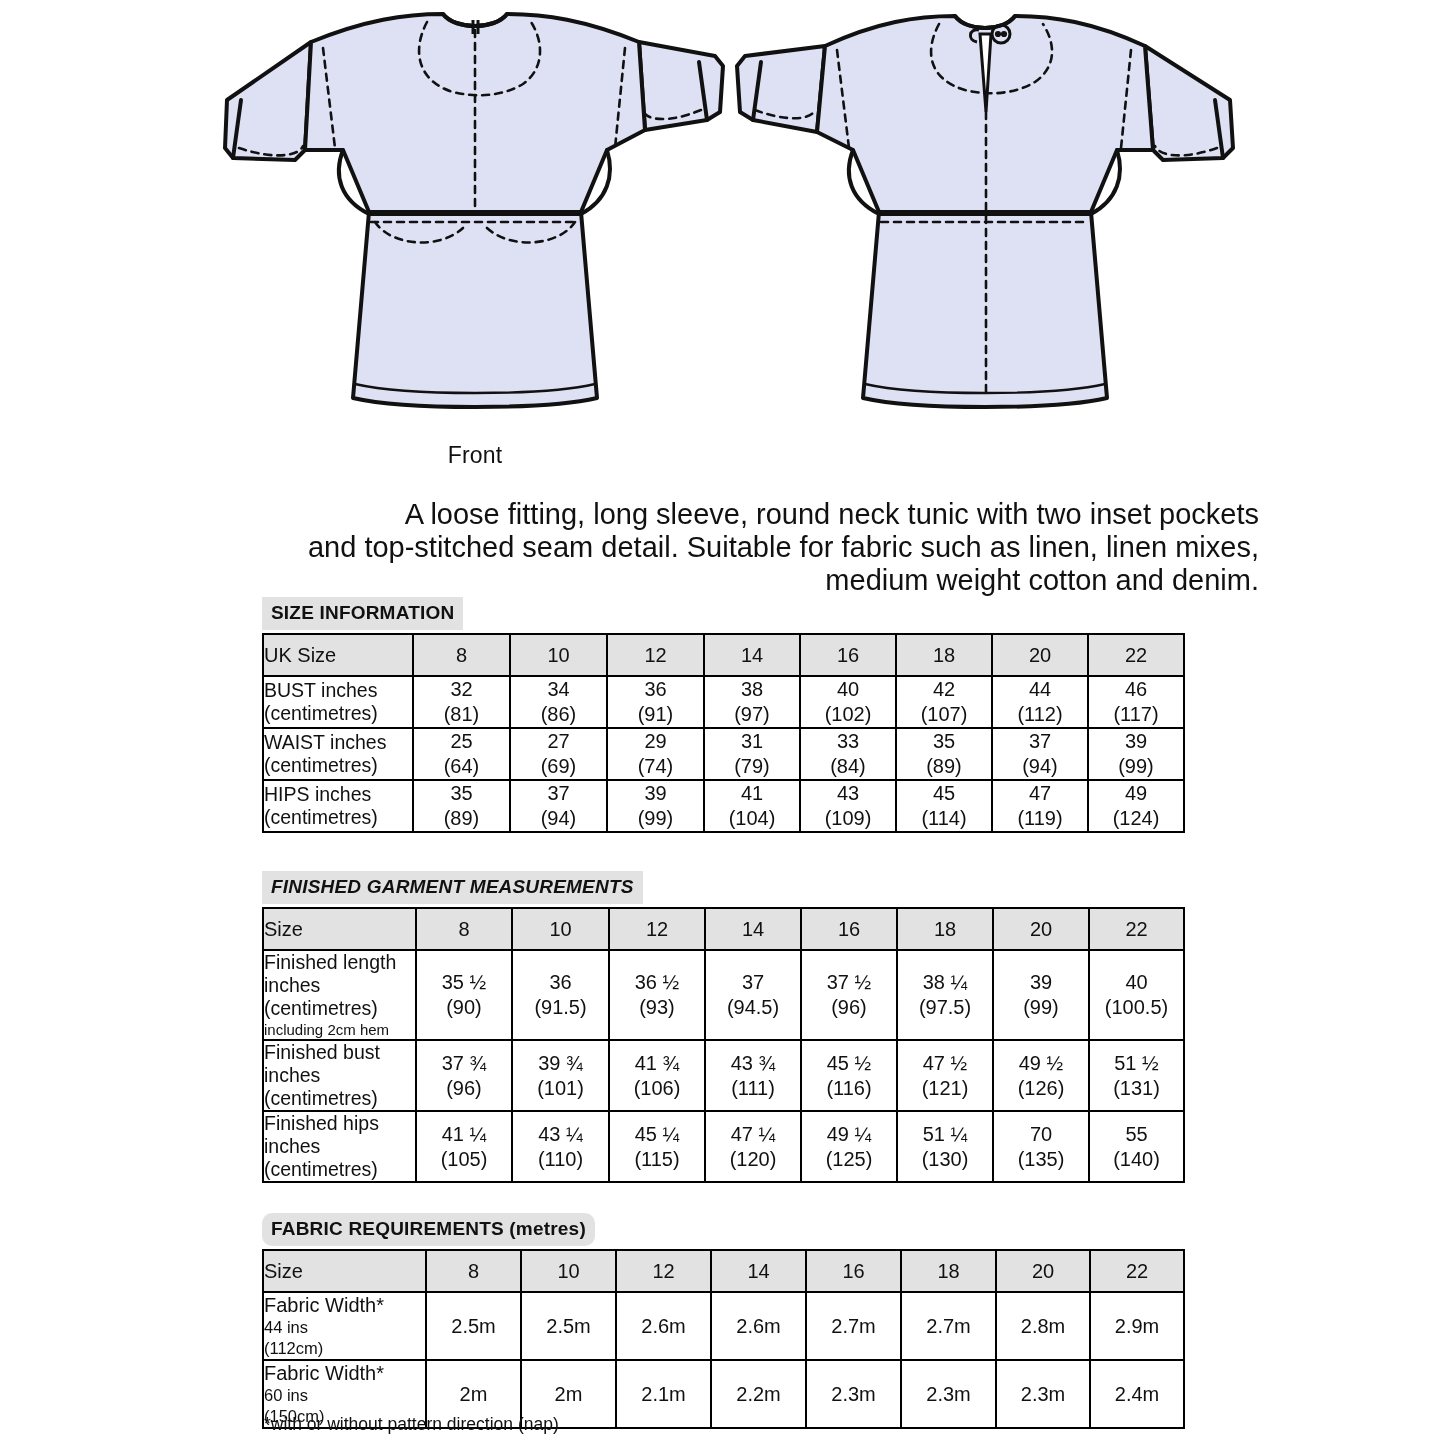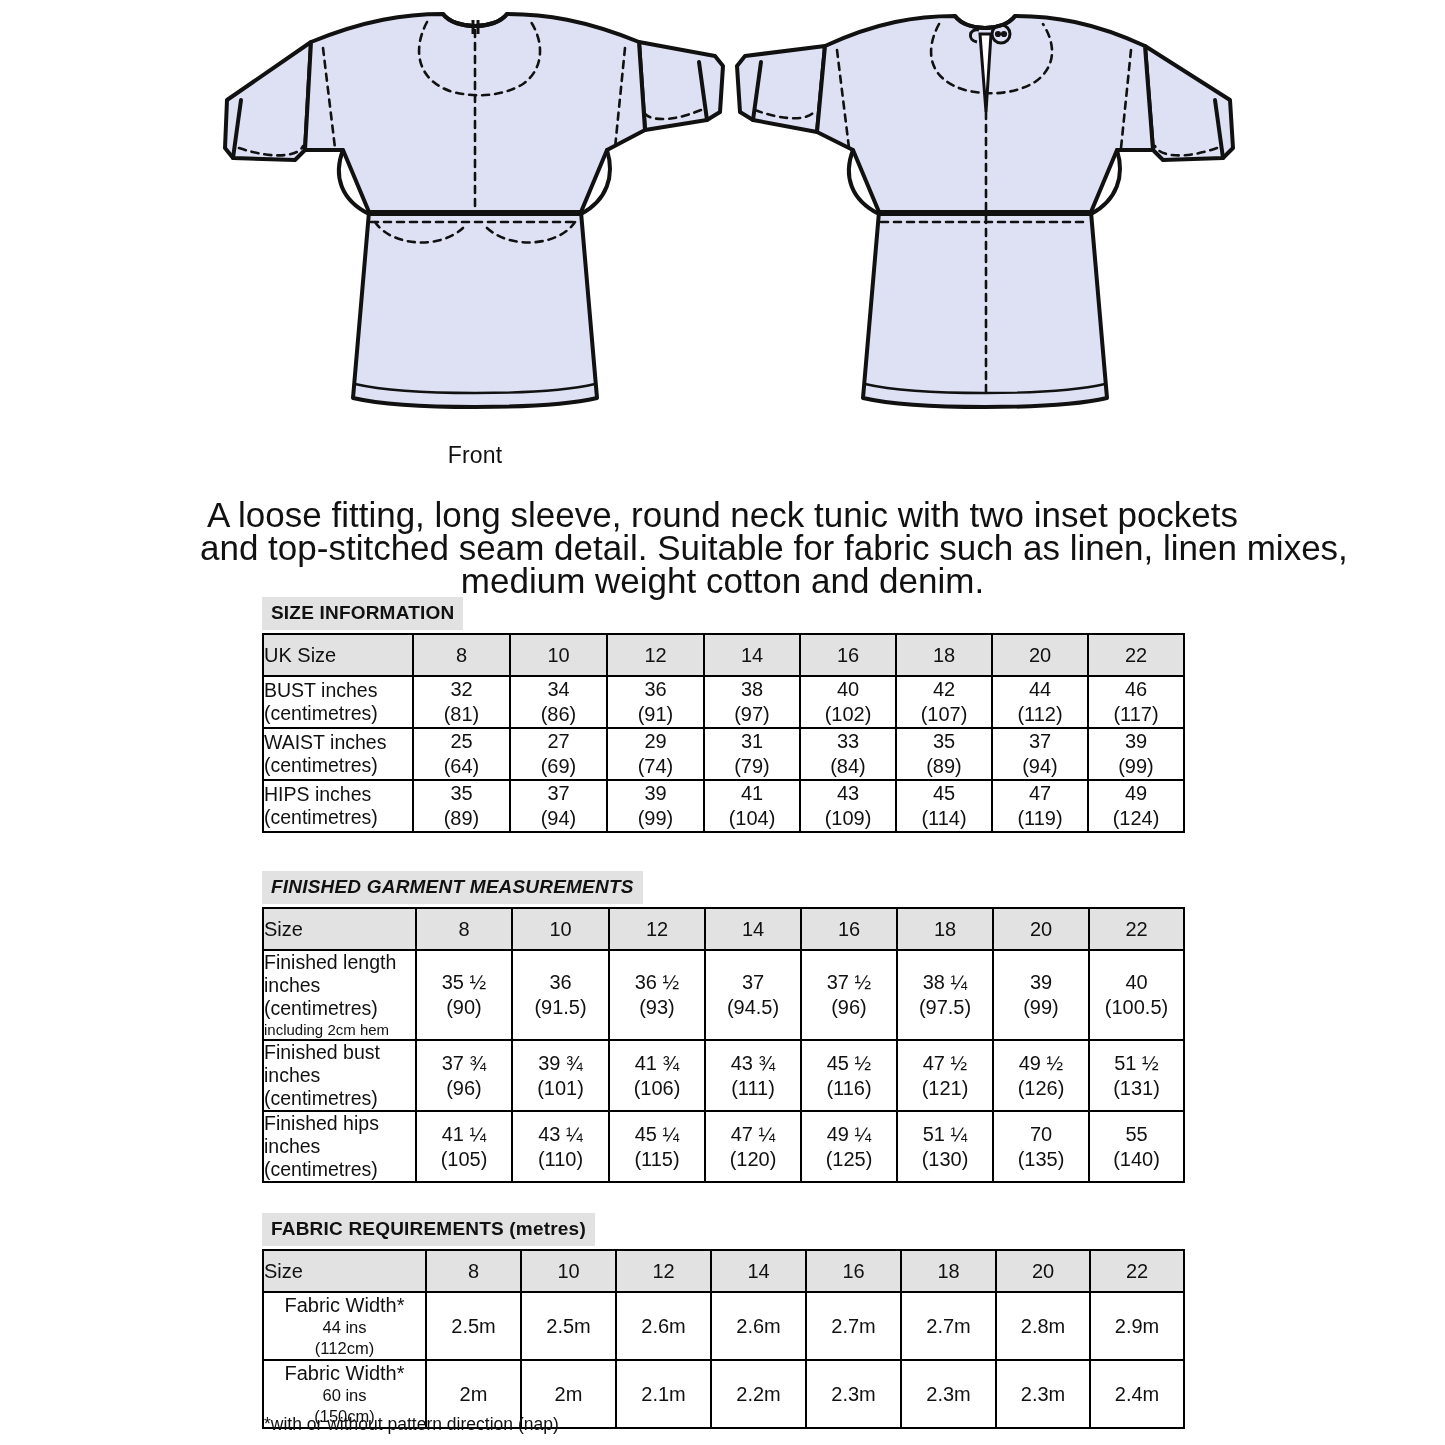--- a/index.html
+++ b/index.html
@@ -41,46 +41,46 @@
     text-align: center;
     font-size: 23px;
     color: #111111;
     margin-top: 2px;
     letter-spacing: 0.2px;
   }
 
   
   #description {
     position: absolute;
-    left: 200px;
+    left: 214px;
     top: 498px;
     width: 1045px;
-    text-align: center;
-    font-size: 35px;
+    text-align: right;
+    font-size: 29px;
     line-height: 33px;
     color: #111111;
   }
   #description div { white-space: nowrap; }
 
   
   .section-title {
     position: absolute;
     background: #e2e2e2;
     color: #111111;
     font-size: 19px;
     font-weight: bold;
     letter-spacing: 0.2px;
     padding: 5px 9px 6px 9px;
     white-space: nowrap;
     box-sizing: border-box;
     text-align: right;
   }
   #title-size    { left: 262px; top: 597px; }
   #title-finished{ left: 262px; top: 871px; font-style: italic; }
-  #title-fabric  { left: 262px; top: 1213px; }
+  #title-fabric  { left: 262px; top: 1213px; border-radius: 10px; }
 
   table.spec {
     position: absolute;
     border-collapse: collapse;
     table-layout: fixed;
     background: #ffffff;
   }
   table.spec td, table.spec th {
     border: 2.2px solid #000000;
     padding: 0;
@@ -104,21 +104,21 @@
     padding: 7px 6px 8px 11px;
     font-size: 19.5px;
     line-height: 23px;
   }
   td.rowlabel .sub {
     font-size: 15px;
     line-height: 19px;
     display: block;
   }
   td.rowlabel-c {
-    text-align: center;
+    text-align: left;
     padding: 6px 4px 7px 4px;
     font-size: 20px;
     line-height: 24px;
   }
   td.rowlabel-c .sub {
     font-size: 16.5px;
     line-height: 21px;
     display: block;
   }
   td.val {

